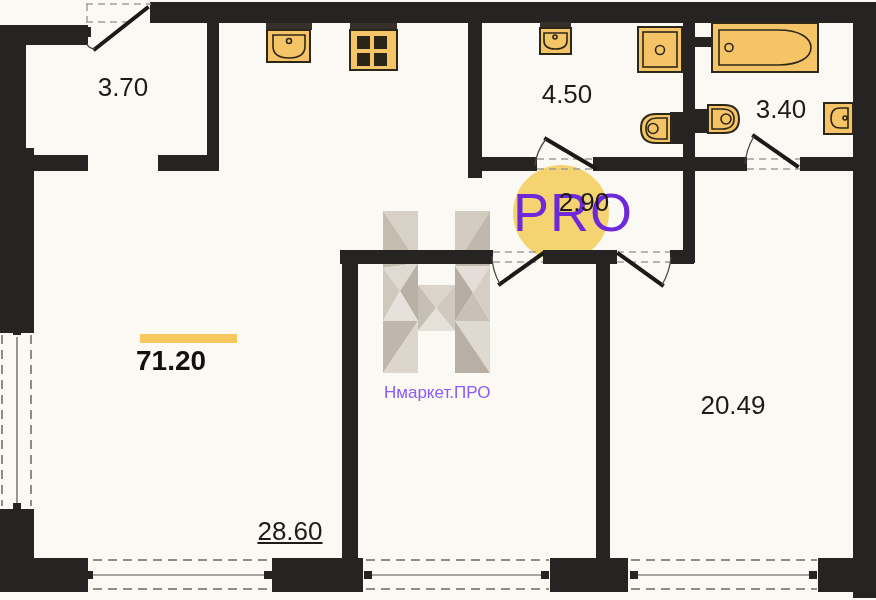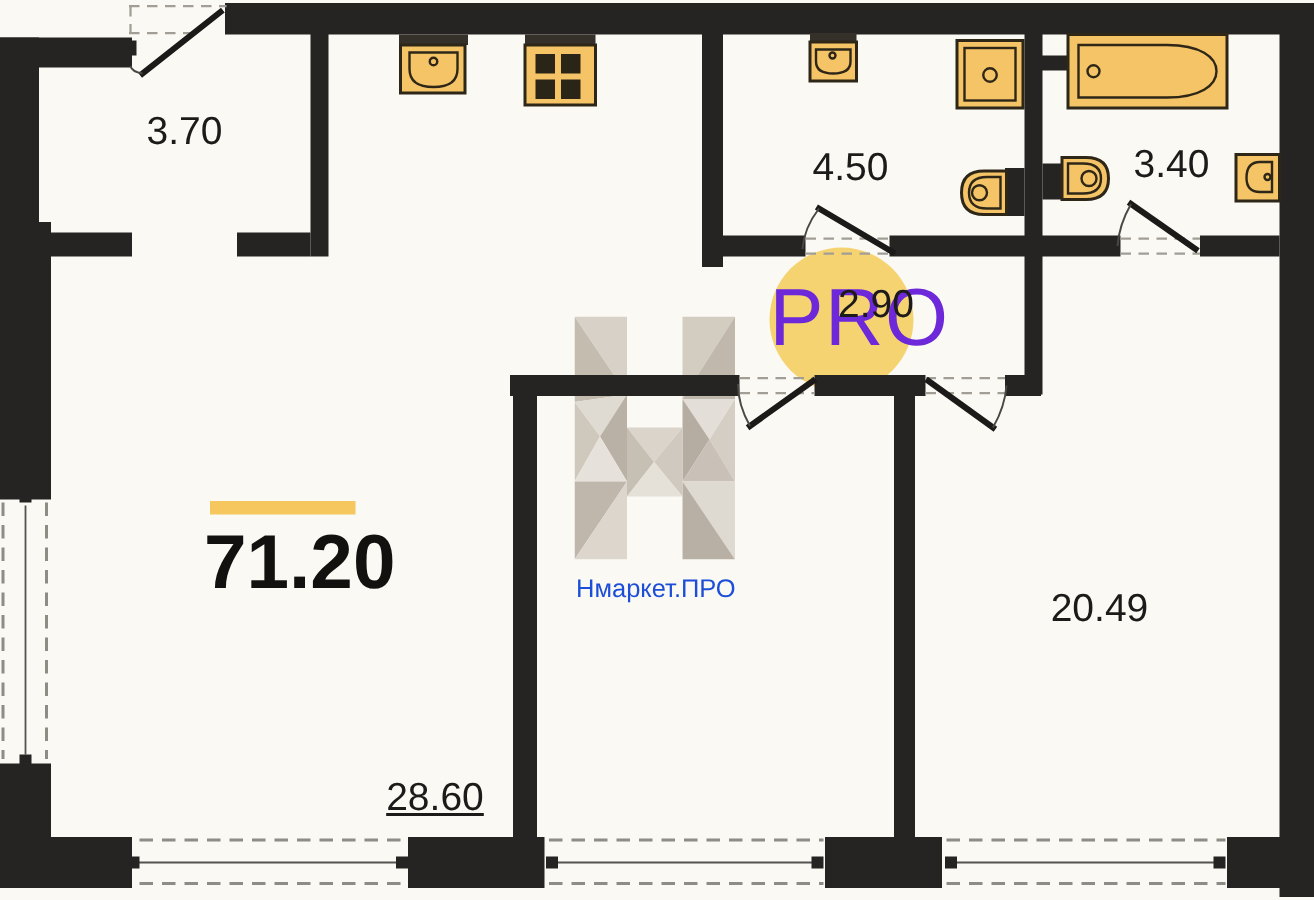--- a/index.html
+++ b/index.html
@@ -8,38 +8,38 @@
        background:var(--bg,#FBF9F4);}
   #stage{position:absolute;inset:0;width:876px;height:600px;}
   .layer{position:absolute;left:0;top:0;width:876px;height:600px;}
   
   #watermark{z-index:1;}
   .wm-circle{position:absolute;left:513px;top:165px;width:96px;height:96px;
              border-radius:50%;background:var(--circle,#F5D169);opacity:.95;}
   .wm-pro{position:absolute;left:513px;top:192px;width:101px;text-align:center;
           font-size:54px;line-height:41px;color:#6d28d9;letter-spacing:1px;}
   .wm-h{position:absolute;left:383px;top:211px;opacity:.8;}
-  .wm-brand{position:absolute;left:384px;top:383px;font-size:17px;color:#1d4ed8;}
+  .wm-brand{position:absolute;left:384px;top:383px;font-size:17px;color:#8b5cf6;}
   
   #plan{z-index:2;}
   .wall{fill:var(--wall,#262422);}
   .fx{fill:var(--fxfill,#F4C467);stroke:var(--fxstroke,#2E2718);stroke-width:2;}
   .fx-line{fill:none;stroke:var(--fxstroke,#2E2718);stroke-width:1.6;}
   .fx-dark{fill:#2B2518;}
   .fx-strip{fill:#35302A;}
   .win-dash{stroke:#8F8C85;stroke-width:2;stroke-dasharray:9 6;fill:none;}
   .win-line{stroke:#55534F;stroke-width:1.2;fill:none;}
   .door-dash{stroke:#A29E96;stroke-width:1.5;stroke-dasharray:7 5;fill:none;}
   .door-panel{stroke:#1B1A18;stroke-width:4;stroke-linecap:square;fill:none;}
   .door-arc{stroke:#4A4845;stroke-width:1.3;fill:none;}
   
   #labels{z-index:3;}
   .room-label{position:absolute;width:90px;text-align:center;font-size:26px;
               color:#1C1B19;}
-  .total-label{position:absolute;left:136px;top:345px;font-size:51px;
+  .total-label{position:absolute;left:136px;top:345px;font-size:28px;
                font-weight:bold;color:#121110;}
   .total-bar{position:absolute;left:140px;top:334px;width:97px;height:9px;
              background:var(--accent,#F6C75F);}
 </style>
 </head>
 <body>
 
 <div id="stage">
 
   <div id="watermark" class="layer">
@@ -210,21 +210,21 @@
     </g>
     <g>
       <rect class="fx" x="824" y="103" width="29" height="31"></rect>
       <path class="fx-line" d="M848,108 H840 Q831,108 831,118.5 Q831,128 840,128 H848 Z"></path>
       <circle class="fx-line" cx="845" cy="118" r="2"></circle>
     </g>
   </svg>
 
   <div id="labels" class="layer">
     <div class="room-label" style="left:78px;top:72px;">3.70</div>
-    <div class="room-label" style="left:522px;top:96px;">4.50</div>
+    <div class="room-label" style="left:522px;top:79px;">4.50</div>
     <div class="room-label" style="left:736px;top:94px;">3.40</div>
     <div class="room-label" style="left:539px;top:187px;">2.90</div>
     <div class="room-label" style="left:688px;top:390px;">20.49</div>
     <div class="room-label" style="left:245px;top:516px;text-decoration:underline;">28.60</div>
     <div class="total-bar"></div>
     <div class="total-label">71.20</div>
   </div>
 
 </div>
 

